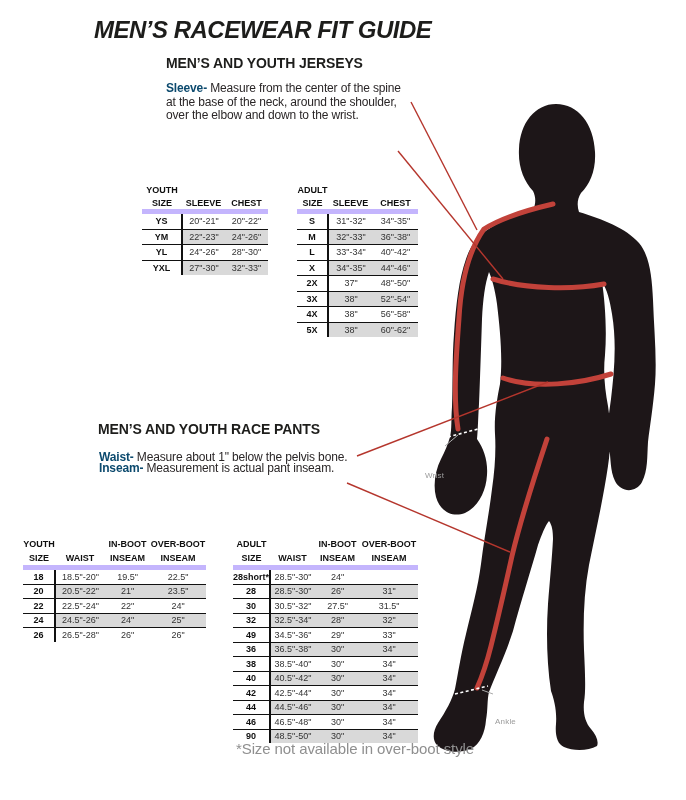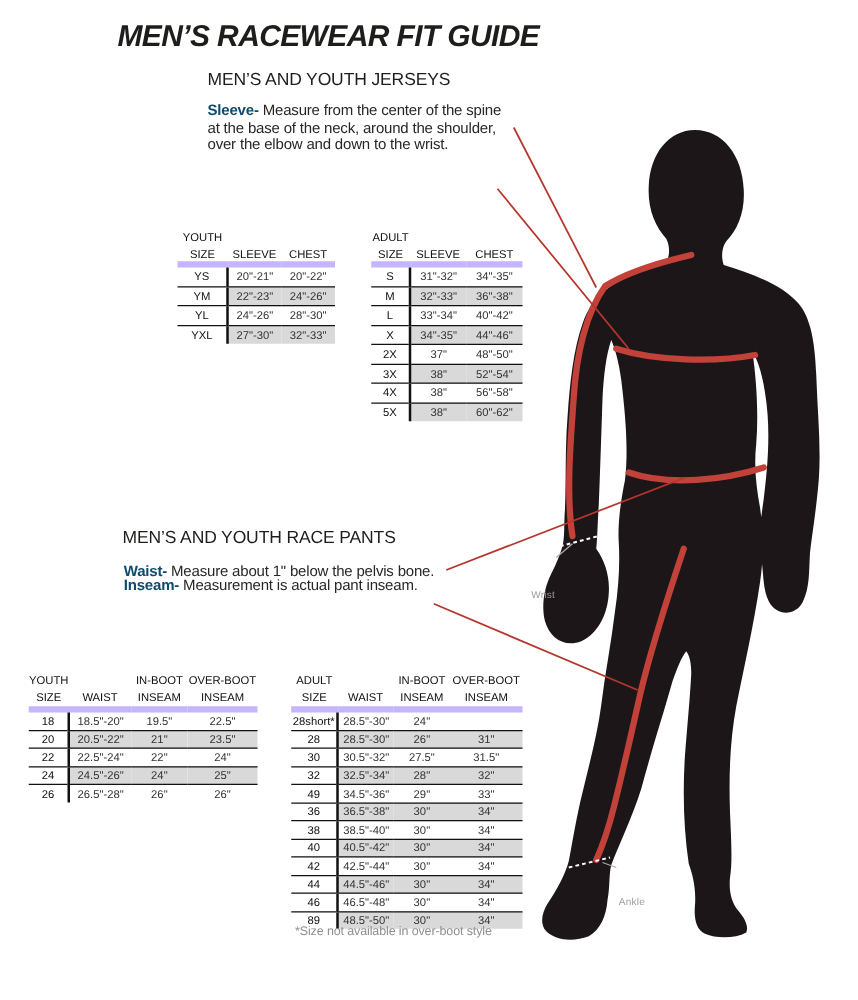--- a/index.html
+++ b/index.html
@@ -7,42 +7,42 @@
     position:relative;width:668px;height:800px;background:#ffffff;overflow:hidden;
     font-family:"Liberation Sans", sans-serif;color:#231f20;
   }
   .abs{position:absolute;}
   
   .main-title{
     left:94px;top:16px;font-size:24px;font-weight:bold;font-style:italic;
     letter-spacing:-0.5px;color:#1d1d1b;white-space:nowrap;
   }
   .section-heading{
-    font-size:14px;font-weight:normal;color:#1d1d1b;letter-spacing:-0.1px;white-space:nowrap;
+    font-size:14px;font-weight:bold;color:#1d1d1b;letter-spacing:-0.1px;white-space:nowrap;
   }
   .para{
     font-size:12px;line-height:13.5px;letter-spacing:-0.15px;
     white-space:pre-line;color:#2a2627;
   }
   .para .lbl{color:#0c4a6e;font-weight:bold;}
   
   .tbl table{border-collapse:collapse;table-layout:fixed;width:100%;}
   .tbl th,.tbl td{padding:0;text-align:center;vertical-align:middle;font-size:9px;line-height:10px;white-space:nowrap;overflow:visible;}
-  .tbl thead th{font-weight:normal;color:#0f0f0f;height:13px;}
+  .tbl thead th{font-weight:bold;color:#0f0f0f;height:13px;}
   .tbl thead tr:last-child th{border-bottom:5px solid #c4b5fd;}
-  .tbl tbody th{font-weight:normal;color:#0f0f0f;border-right:2px solid #111;}
+  .tbl tbody th{font-weight:bold;color:#0f0f0f;border-right:2px solid #111;}
   .tbl tbody td{font-weight:normal;color:#333;}
   .tbl tbody tr + tr th,.tbl tbody tr + tr td{border-top:1px solid #111;}
   .tbl tbody tr.shade td{background:#d9d9d9;}
   .jersey tbody th,.jersey tbody td{height:14.5px;}
   .pants thead th{height:14px;}
   .pants tbody th,.pants tbody td{height:13.5px;}
   
   .fig-label{font-size:8px;color:#9b9b9b;letter-spacing:0.2px;margin-top:28px;}
-  .footnote{font-size:10px;color:#8f8f8f;letter-spacing:-0.1px;}
+  .footnote{font-size:15px;color:#8f8f8f;letter-spacing:-0.1px;}
   
   .overlay{position:absolute;left:0;top:0;width:686px;height:800px;pointer-events:none;}
 </style>
 </head>
 <body>
 
 <div class="page">
 
   <svg class="overlay" viewBox="0 0 686 800" aria-hidden="true">
 
@@ -387,21 +387,21 @@
             <td>30"</td>
             <td>34"</td>
           </tr>
           <tr>
             <th>46</th>
             <td>46.5"-48"</td>
             <td>30"</td>
             <td>34"</td>
           </tr>
           <tr class="shade">
-            <th>89</th>
+            <th>90</th>
             <td>48.5"-50"</td>
             <td>30"</td>
             <td>34"</td>
           </tr>
         </tbody>
     </table>
   </div>
 
   <div class="abs footnote" style="left:236px;top:740px;">*Size not available in over-boot style</div>
 

